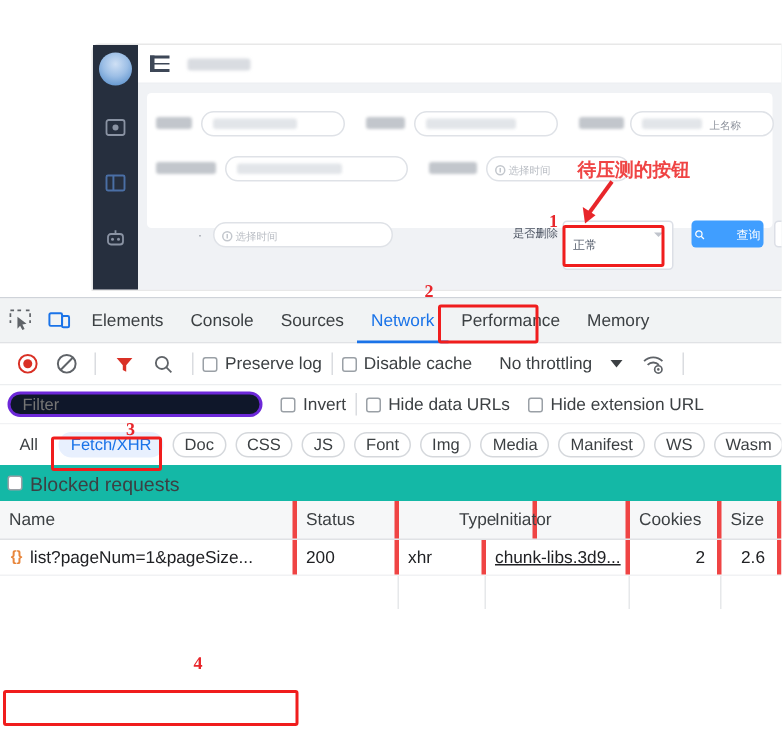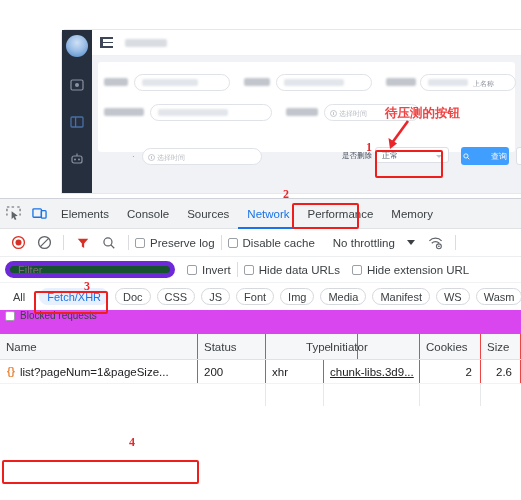--- a/index.html
+++ b/index.html
@@ -134,36 +134,36 @@
   .cbox { width:10px;height:10px;border:1px solid #9aa0a6;border-radius:2px;
           display:inline-block; background:#fff; vertical-align:middle; }
   .cb-wrap { display:flex; align-items:center; gap:5px; white-space:nowrap; }
 
   .dt-filterbar {
     position:relative; height:26px; background:#fff; display:flex; align-items:center;
     padding-left:5px; gap:0; border-bottom:1px solid #f1f2f4;
     font-size:11.5px; color:#3c4043;
   }
   .filter-input {
-    width:170px; height:17px; border:5px solid #6d28d9; border-radius:9px;
-    font-size:11px; color:#9aa0a6; padding:0 8px; line-height:15px; background:#14532d;
+    width:170px; height:17px; border:2px solid #6d28d9; border-radius:9px;
+    font-size:11px; color:#9aa0a6; padding:0 8px; line-height:15px; background:#0f172a;
   }
   .dt-chipbar {
     position:relative; height:27px; background:#fff; display:flex; align-items:center;
     padding-left:5px; gap:6px; font-size:11px; color:#3c4043;
   }
   .chip {
     height:17px; padding:0 7px; border:1px solid #d5d8dc; border-radius:9px;
     display:flex; align-items:center; white-space:nowrap; background:#fff;
   }
   .chip.plain { border-color:transparent; }
   .chip.active { background:#e8f0fe; color:#1a73e8; border-color:#e8f0fe; }
   .dt-reqbar {
-    position:relative; height:24px; background:#d946ef; display:flex; align-items:flex-start;
-    padding-left:5px; gap:14px; font-size:10px; color:#3c4043;
+    position:relative; height:24px; background:#14b8a6; display:flex; align-items:center;
+    padding-left:5px; gap:14px; font-size:13px; color:#3c4043;
   }
 
   
   .dt-overview {
     position:relative; height:78px; background:#fff;
     border-top:1px solid #e6e8ea; border-bottom:1px solid #d7dadd;
   }
   .ov-left-handle {
     position:absolute; left:0; top:0; width:7px; height:78px;
     background:#e8f0fe; border-right:1px solid #aecbfa; border-top-right-radius:3px;
@@ -176,21 +176,21 @@
   .ov-dot { position:absolute; top:26px; width:3px; height:3px; background:#7bc99a; }
 
   
   .dt-table { position:relative; background:#fff; }
   .tbl-head {
     position:relative; height:26px; background:#f6f7f8;
     border-bottom:1px solid #e0e2e5; font-size:11.5px; color:#3c4043;
   }
   .tbl-head > div, .tbl-row > div {
     position:absolute; top:0; height:100%; display:flex; align-items:center;
-    padding-left:6px; border-right:1px solid #ef4444; white-space:nowrap; overflow:hidden;
+    padding-left:6px; border-right:3px solid #ef4444; white-space:nowrap; overflow:hidden;
   }
   .tbl-row {
     position:relative; height:24px; font-size:11.5px; color:#202124;
     border-bottom:1px solid #f1f2f4;
   }
   .tbl-row .num { justify-content:flex-end; padding-right:8px; padding-left:0; }
   .json-ico {
     width:10px; height:11px; margin-right:4px; flex:0 0 auto;
     display:flex; align-items:center; justify-content:center;
     color:#e8863c; font-size:10px; font-weight:700; line-height:1;
@@ -272,21 +272,21 @@
           </div>
         </div>
 
         <div>
           <span style="position:absolute;left:40px;top:122px;font-size:8px;color:#8c919b;">·</span>
           <div class="field-box" style="left:50px;top:118px;width:120px;">
             <span class="clock-ico"></span>
             <span class="field-ph">选择时间</span>
           </div>
           <span class="lbl-cn" style="left:250px;top:121px;">是否删除</span>
-          <div class="select-box" style="left:283px;top:117px;width:74px;height:16px;text-align:center;">
+          <div class="select-box" style="left:283px;top:117px;width:74px;height:33px;text-align:center;">
             <span>正常</span>
             <span class="select-caret"></span>
           </div>
           <div class="btn-query" style="left:369px;top:117px;width:48px;height:18px;">
             <svg class="mini-ico" viewBox="0 0 10 10">
                 <circle cx="4.2" cy="4.2" r="3" fill="none" stroke="#fff" stroke-width="1.2"></circle>
                 <line x1="6.4" y1="6.4" x2="9" y2="9" stroke="#fff" stroke-width="1.2"></line>
               </svg>
             <span>查询</span>
           </div>

